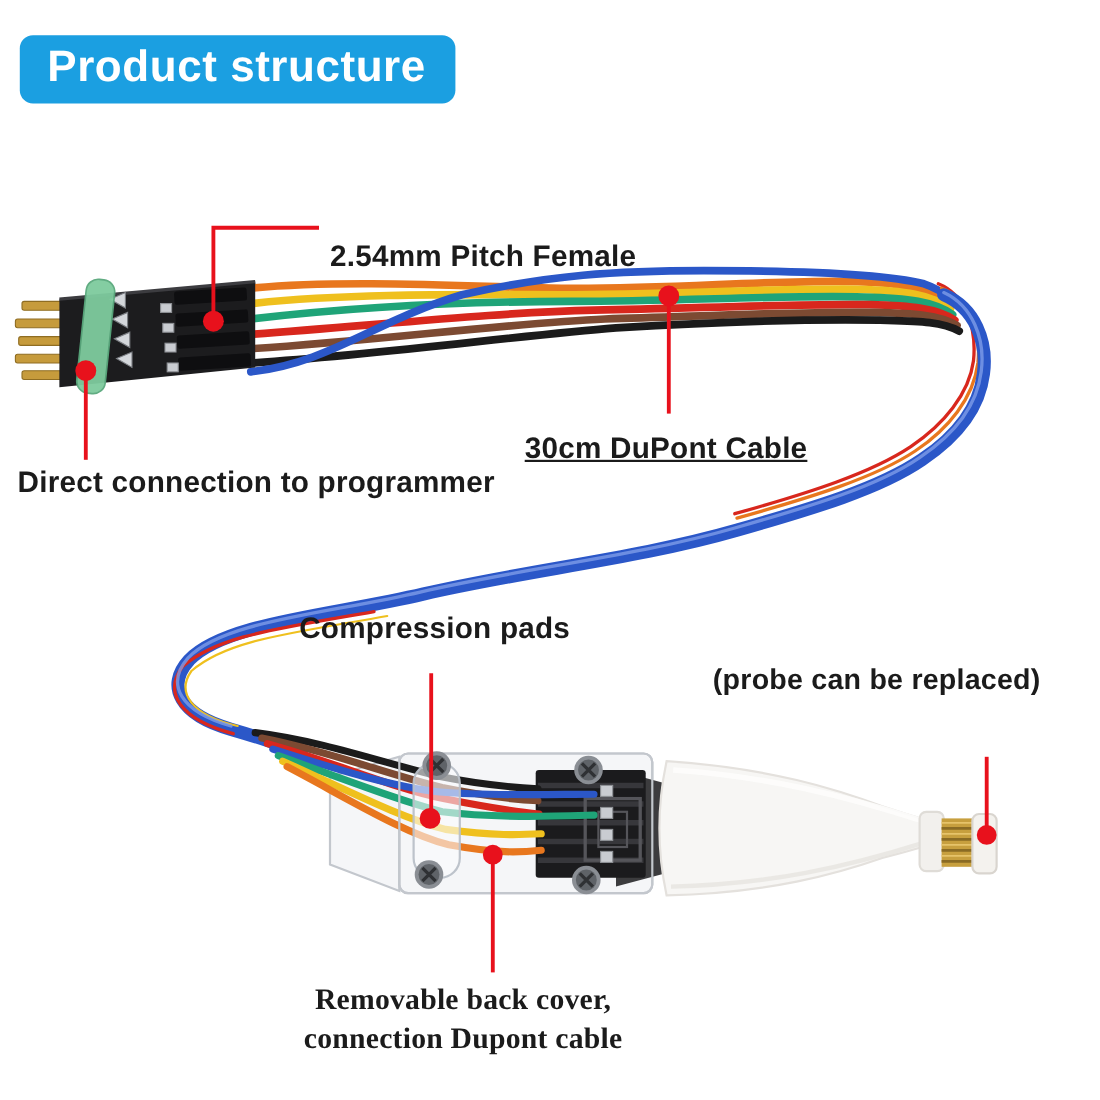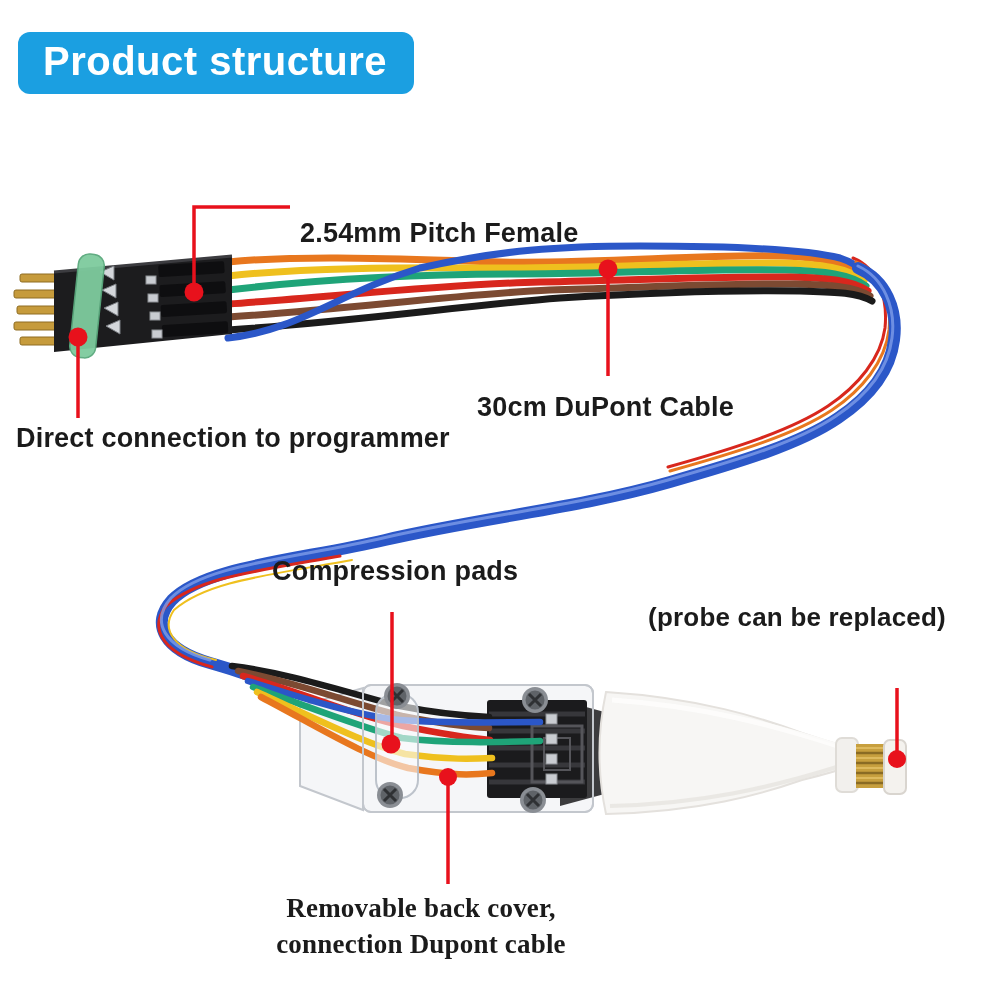--- a/index.html
+++ b/index.html
@@ -13,21 +13,21 @@
           color:var(--banner-text,#fff);border-radius:12px;padding:7px 27px 11px 25px;
           font-size:40px;font-weight:700;letter-spacing:.5px;line-height:1.1;}
 
   
   .lbl{position:absolute;color:var(--label-text,#1b1b1b);font-size:27px;font-weight:600;
        letter-spacing:.2px;white-space:nowrap;}
   .lbl .ln{display:block;}
   .lbl.center{text-align:center;white-space:normal;}
   #lbl-pitch{left:300px;top:189px;margin-top:29px;}
   #lbl-direct{left:16px;top:423px;}
-  #lbl-cable{left:477px;top:392px;}
+  #lbl-cable{left:477px;top:392px;text-decoration:underline;}
   #lbl-pads{left:272px;top:556px;}
   #lbl-spring{left:608px;top:601px;width:378px;font-size:26px;line-height:33px;}
   #lbl-cover{left:230px;top:890px;width:382px;line-height:36px;font-family:Liberation Serif, serif;}
 
   
   .wire{fill:none;stroke-width:7;stroke-linecap:round;}
   .w-blue{stroke:var(--wire-blue,#2B57C8);} .w-orange{stroke:var(--wire-orange,#E8771E);}
   .w-yellow{stroke:var(--wire-yellow,#EFC01E);} .w-green{stroke:var(--wire-green,#1FA478);}
   .w-red{stroke:var(--wire-red,#D8271D);} .w-brown{stroke:var(--wire-brown,#7C4A32);}
   .w-black{stroke:var(--wire-black,#1B1B1B);}

